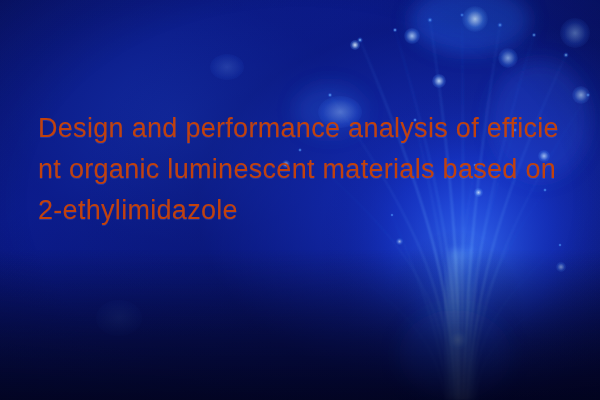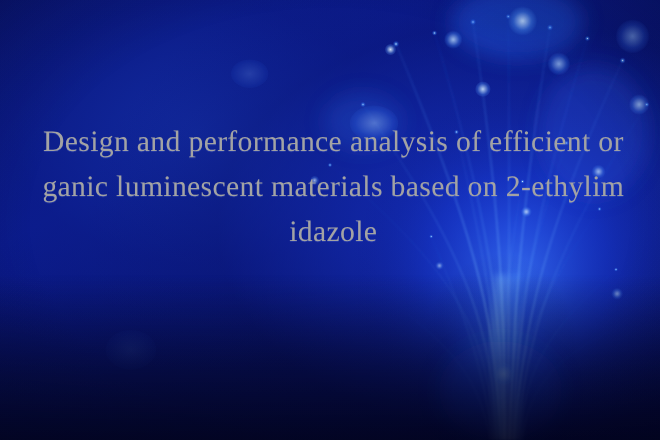--- a/index.html
+++ b/index.html
@@ -56,29 +56,28 @@
     pointer-events: none;
   }
   
   .title-wrap {
     position: absolute;
     left: 38px;
     top: 108px;
     width: 530px;
   }
   .title {
-    font-family: Liberation Serif, serif;
+    font-family: Liberation Sans, sans-serif;
     font-size: 27px;
     line-height: 41px;
     letter-spacing: 0.3px;
-    color: #a3a3a3;
+    color: #c2410c;
     margin: 0;
     word-break: break-all;
     text-shadow: 0 1px 0 rgba(120,150,255,0.18);
-    text-align: center;
   }
 </style>
 </head>
 <body>
 
 <div class="banner">
 
   <div class="bg-base"></div>
 
   <div class="fibers">

